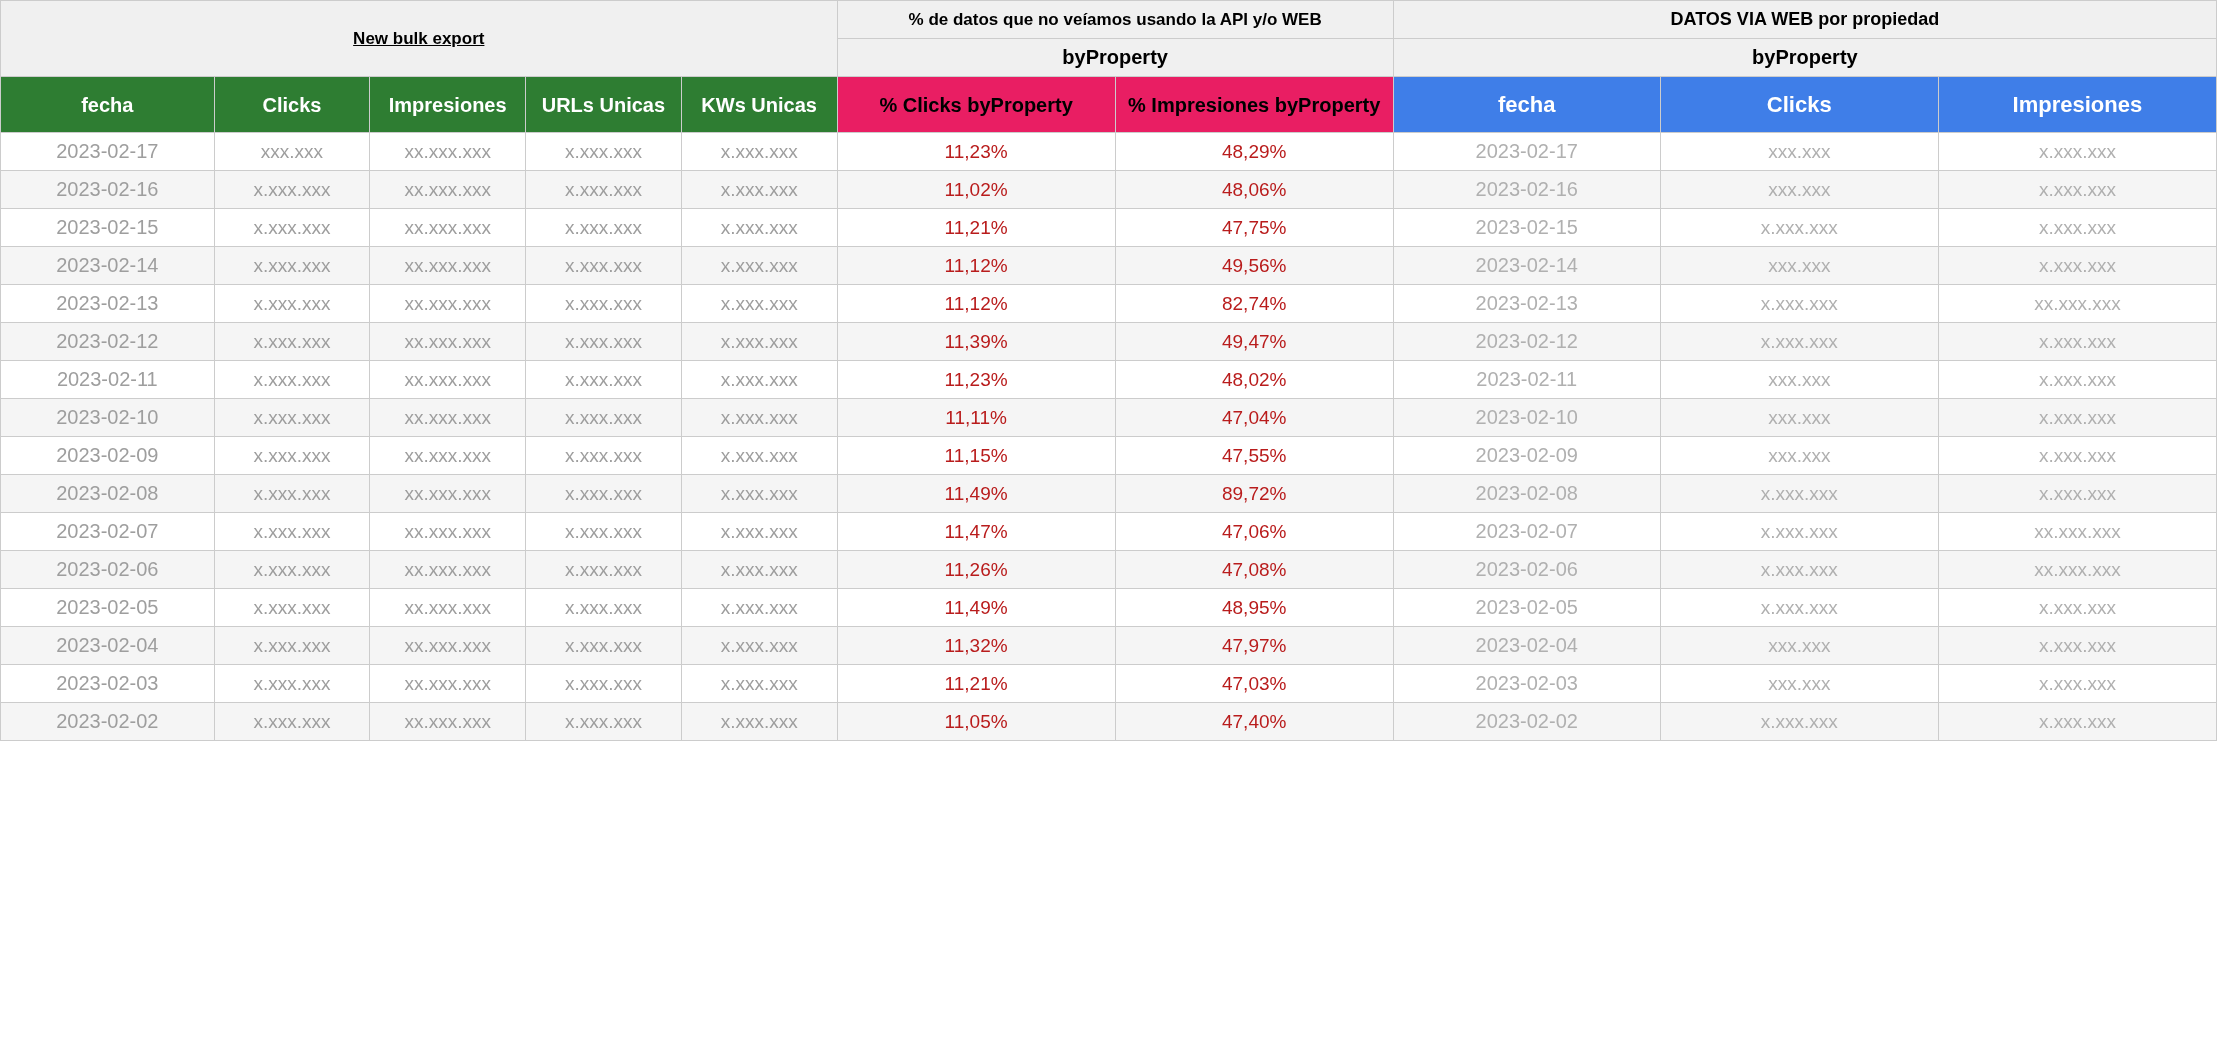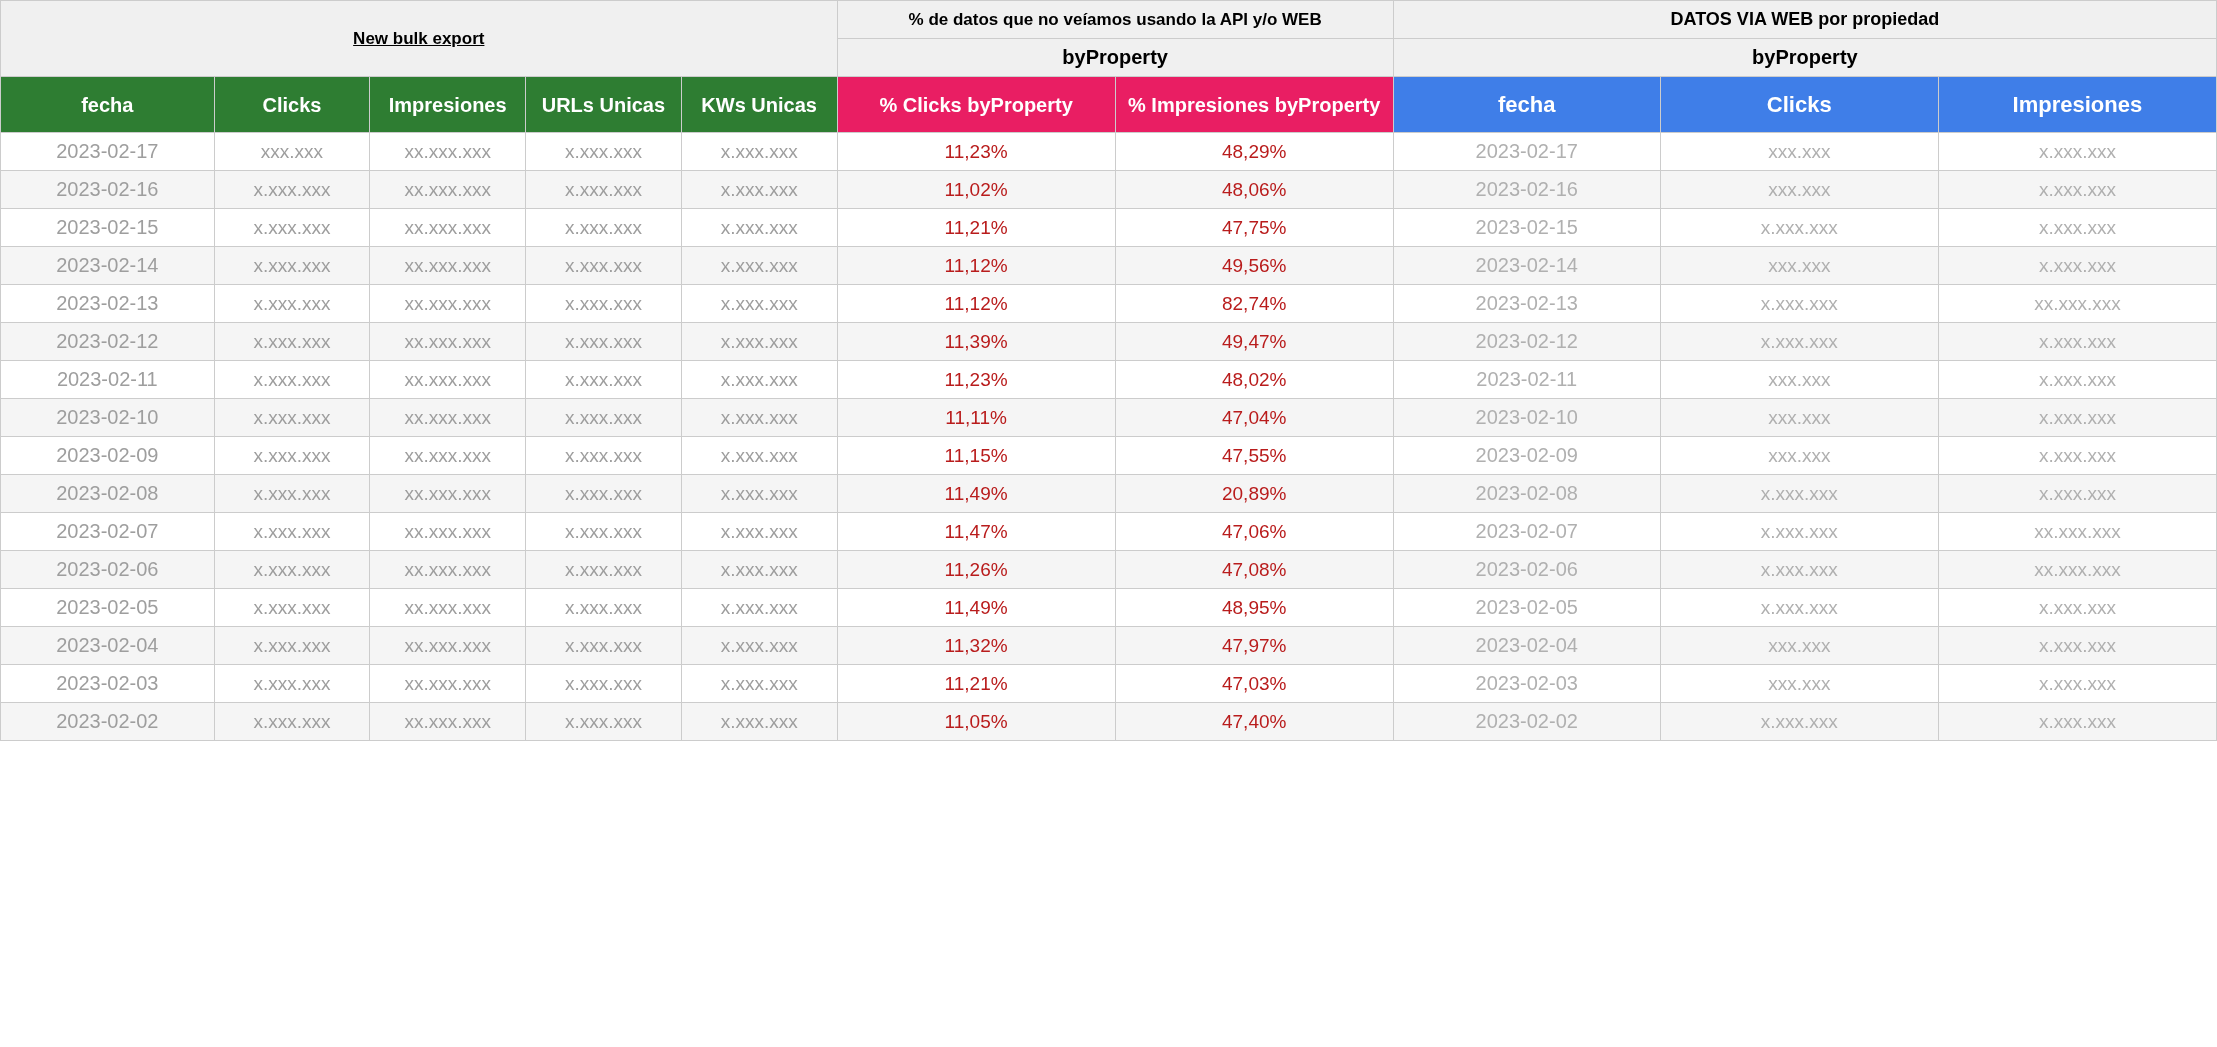--- a/index.html
+++ b/index.html
@@ -34,21 +34,21 @@
     background: #2e7d32;
     color: #fff;
     font-weight: bold;
     font-size: 20px;
     height: 56px;
     white-space: normal;
     line-height: 1.1;
   }
   .col-head-pink {
     background: #e91e63;
-    color: #ffffff;
+    color: #000000;
     font-weight: bold;
     font-size: 20px;
     height: 56px;
     white-space: normal;
     line-height: 1.1;
   }
   .col-head-blue {
     background: #3f7ee8;
     color: #fff;
     font-weight: bold;
@@ -218,21 +218,21 @@
         <td class="dim-blue">xxx.xxx</td>
         <td class="dim-blue">x.xxx.xxx</td>
       </tr>
       <tr class="data-row alt">
         <td class="dim">2023-02-08</td>
         <td class="dim">x.xxx.xxx</td>
         <td class="dim">xx.xxx.xxx</td>
         <td class="dim">x.xxx.xxx</td>
         <td class="dim">x.xxx.xxx</td>
         <td class="pct">11,49%</td>
-        <td class="pct">20,89%</td>
+        <td class="pct">89,72%</td>
         <td class="dim-blue fecha-web">2023-02-08</td>
         <td class="dim-blue">x.xxx.xxx</td>
         <td class="dim-blue">x.xxx.xxx</td>
       </tr>
       <tr class="data-row">
         <td class="dim">2023-02-07</td>
         <td class="dim">x.xxx.xxx</td>
         <td class="dim">xx.xxx.xxx</td>
         <td class="dim">x.xxx.xxx</td>
         <td class="dim">x.xxx.xxx</td>

